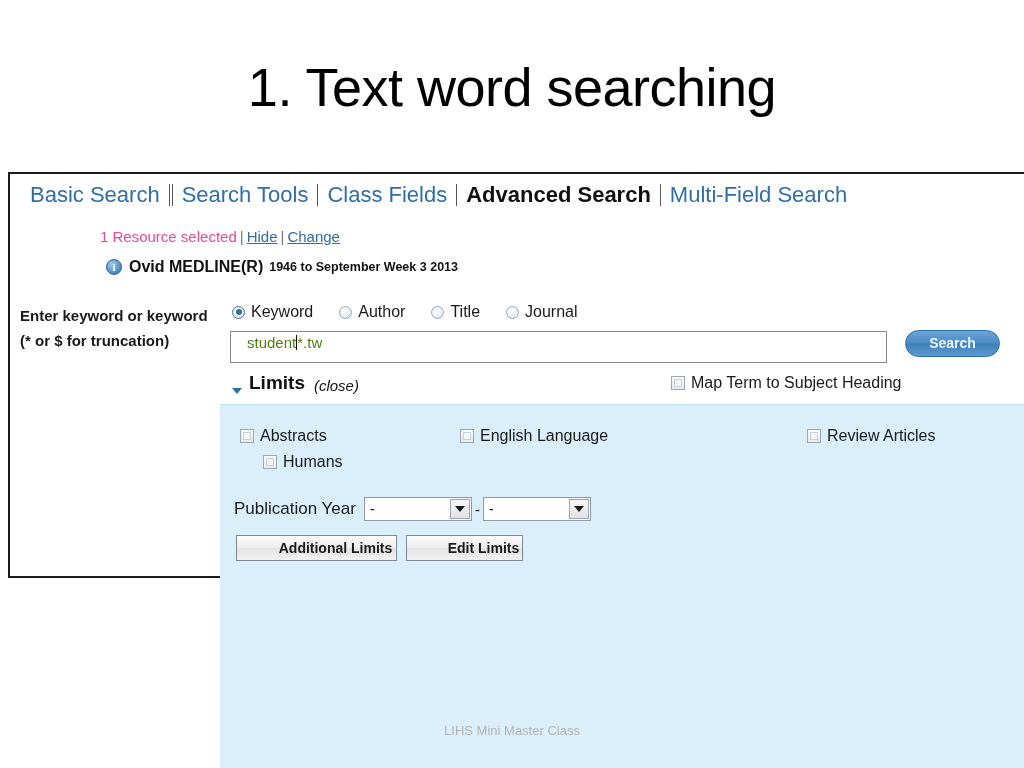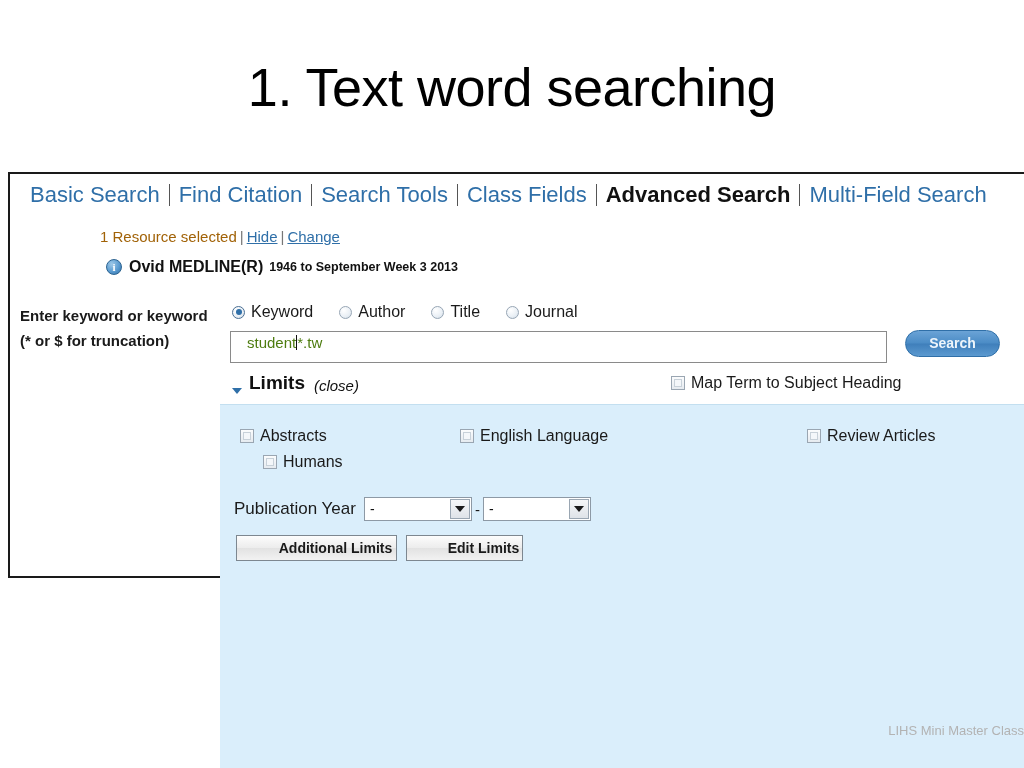--- a/index.html
+++ b/index.html
@@ -76,21 +76,21 @@
   
   #resource-line {
     position: absolute;
     left: 100px;
     top: 228px;
     font-size: 15px;
     color: #2f6fa8;
     font-family: "Liberation Sans", sans-serif;
     white-space: nowrap;
   }
-  #resource-line .plain { color: #a16207; text-align: right; }
+  #resource-line .plain { color: #ec4899; text-align: right; }
   #resource-line .lnk {
     color: #2f6fa8;
     text-decoration: underline;
     cursor: pointer;
   }
   #resource-line .bar { color: #777; padding: 0 3px; }
 
   
   #db-line {
     position: absolute;
@@ -418,37 +418,36 @@
   }
   #btn-additional-limits { width: 161px; margin-right: 9px; }
   #btn-edit-limits { width: 117px; }
 
   
   #footer-text {
     position: absolute;
     left: 0;
     top: 723px;
     width: 1024px;
-    text-align: right;
+    text-align: center;
     font-size: 13px;
     color: #b3b3b3;
     font-family: "Liberation Sans", sans-serif;
   }
 </style>
 </head>
 <body>
 
 <div id="slide-title">1. Text word searching</div>
 
 <div id="ovid-panel">
 
   <div id="nav-tabs">
     <span class="nav-tab">Basic Search</span>
     <span class="nav-sep"></span>
-    <span class="nav-tab">Find Citation</span>
     <span class="nav-sep"></span>
     <span class="nav-tab">Search Tools</span>
     <span class="nav-sep"></span>
     <span class="nav-tab">Class Fields</span>
     <span class="nav-sep"></span>
     <span class="nav-tab active">Advanced Search</span>
     <span class="nav-sep"></span>
     <span class="nav-tab">Multi-Field Search</span>
   </div>
 </div>

